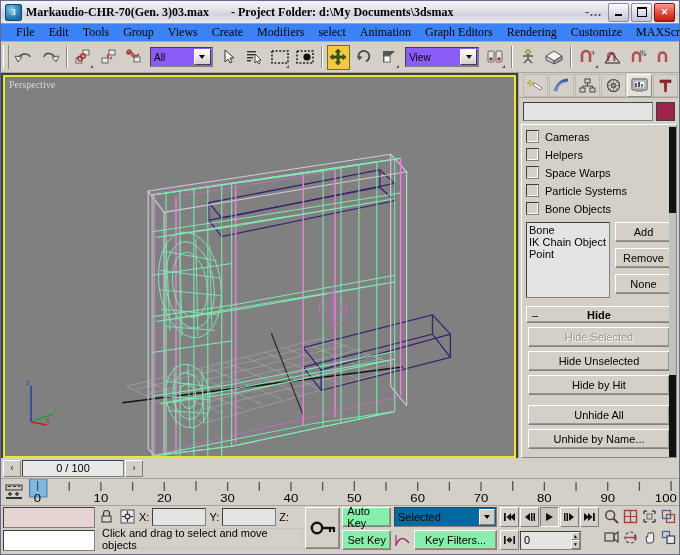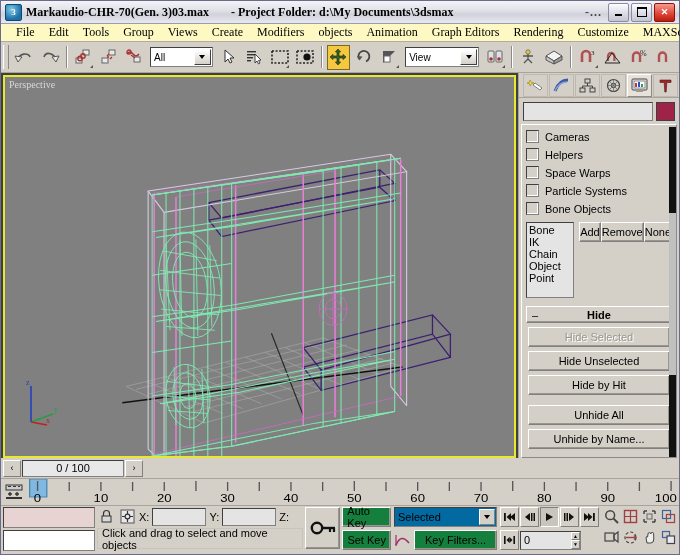--- a/index.html
+++ b/index.html
@@ -72,21 +72,21 @@
     background: linear-gradient(to bottom,#f59a8e,#e0483a 55%,#b81d10);
     border-color: #8f1205;
     color: #fff; font-weight: bold;
   }
   .wb-min { width: 7px; height: 2px; background:#000; margin-top:5px; }
   .wb-max { width: 8px; height: 7px; border:1px solid #000; border-top-width:2px; }
 
   
   #menubar {
     height: 17px; flex: 0 0 17px;
-    background: #fef9c3;
+    background: #3b82f6;
     display: flex; align-items: center;
     border-bottom: 1px solid #b0aca4;
     padding-left: 8px;
   }
   .menu-item {
     font-family: "Liberation Serif", serif;
     font-size: 12px; color: #000;
     padding: 1px 7px;
     white-space: nowrap;
   }
@@ -121,21 +121,21 @@
     background: #f5c842;
     border: 1px solid #7a6a20;
   }
   .tbtn svg { display:block; }
   .tbtn .flyout {
     position:absolute; right:1px; bottom:1px;
     width:0;height:0;border-left:3px solid transparent;border-bottom:3px solid #555;
   }
   .tcombo {
     height: 18px; width: 62px;
-    background: #ffffff;
+    background: #8b5cf6;
     border: 1px solid #808080;
     border-top-color:#404040; border-left-color:#404040;
     display: flex; align-items: center;
     font-size: 10px; color:#000;
     padding-left: 3px;
     margin: 0 3px;
     position: relative;
   }
   .tcombo .arrow {
     position:absolute; right:1px; top:1px;
@@ -255,21 +255,21 @@
     width: 78px; height: 72px;
     background: #e4e4e4;
     border: 1px solid #808080;
     border-top-color:#404040; border-left-color:#404040;
     padding: 1px 2px;
     font-size: 11px; line-height: 12px;
     color: #000; overflow: hidden;
   }
   .list-btns {
     flex: 1 1 auto;
-    display: flex; flex-direction: row;
+    display: flex; flex-direction: column;
     margin-left: 5px;
     height: 72px;
     justify-content: space-between;
   }
   .maxbtn {
     background: #d4d0c8;
     border: 1px solid;
     border-color: #fff #808080 #808080 #fff;
     box-shadow: inset -1px -1px 0 #9a968e;
     height: 18px;
@@ -385,21 +385,21 @@
   #keybtn {
     width: 34px; height: 40px;
     background:#d4d0c8;
     border:1px solid; border-color:#fff #808080 #808080 #fff;
     box-shadow: inset -1px -1px 0 #9a968e;
     display:flex;align-items:center;justify-content:center;
   }
   #anim-ctrl { display:flex; gap:3px; align-items:stretch; }
   .akcol { display:flex; flex-direction:column; gap:3px; }
   .akbtn {
-    background:#15803d;
+    background:#86efac;
     border:1px solid; border-color:#fff #808080 #808080 #fff;
     box-shadow: inset -1px -1px 0 #9a968e;
     height: 18px;
     display:flex;align-items:center;justify-content:center;
     font-size:11px;color:#000;
     padding: 0 4px;
   }
   .filt-combo {
     width: 98px; height: 18px;
     background: #0369a1;
@@ -467,21 +467,21 @@
   </div>
 
   <div id="menubar">
     <div class="menu-item">File</div>
     <div class="menu-item">Edit</div>
     <div class="menu-item">Tools</div>
     <div class="menu-item">Group</div>
     <div class="menu-item">Views</div>
     <div class="menu-item">Create</div>
     <div class="menu-item">Modifiers</div>
-    <div class="menu-item">objects</div>
+    <div class="menu-item">select</div>
     <div class="menu-item">Animation</div>
     <div class="menu-item">Graph Editors</div>
     <div class="menu-item">Rendering</div>
     <div class="menu-item">Customize</div>
     <div class="menu-item">MAXScript</div>
 
   </div>
 
   <div id="toolbar">
     <div class="tgrip"></div>

